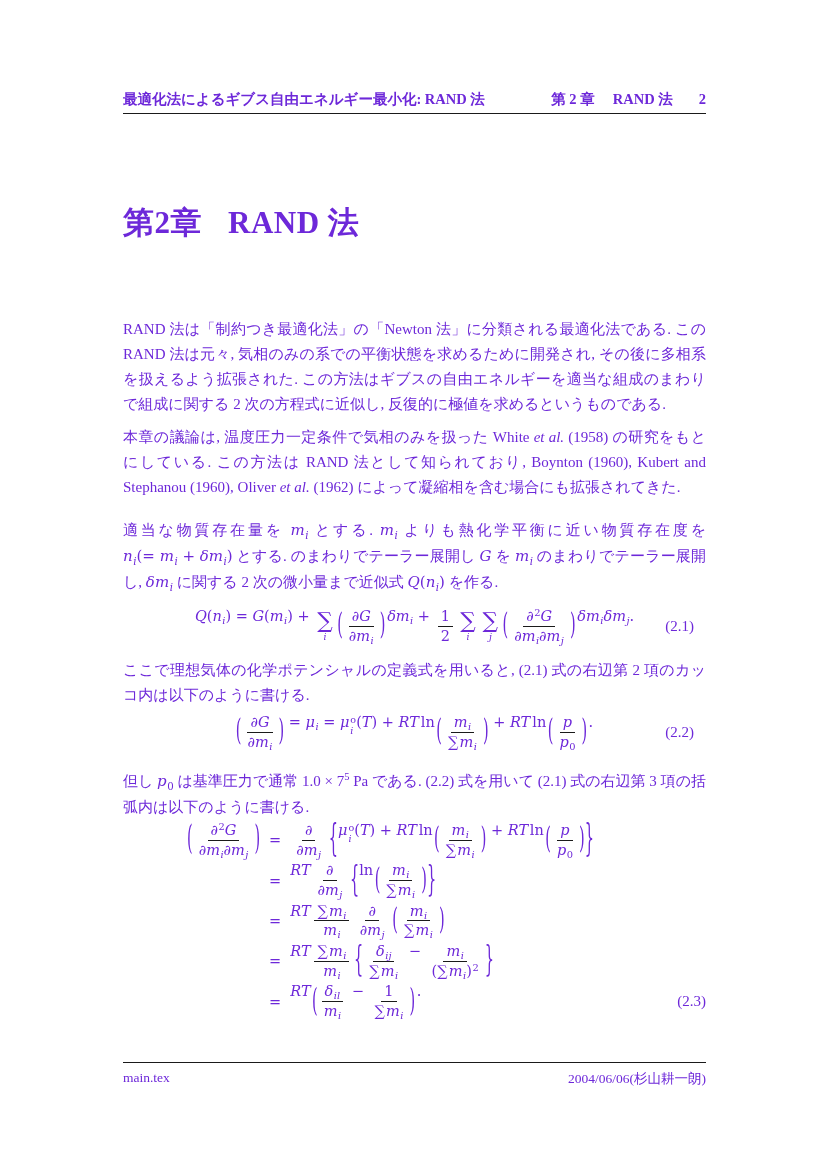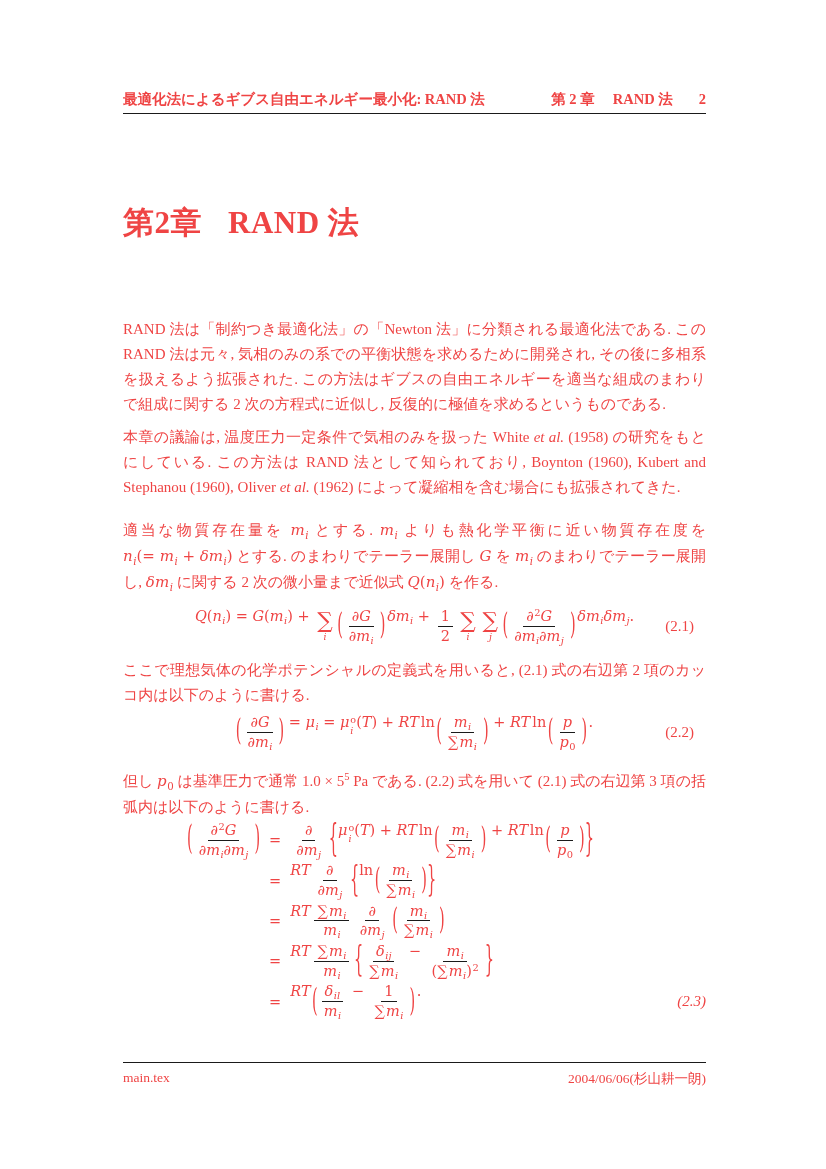--- a/index.html
+++ b/index.html
@@ -1,16 +1,16 @@
 <!DOCTYPE html>
 <html><head>
 <meta charset="utf-8">
 <style>
   html,body{margin:0;padding:0;background:#ffffff;}
-  .page{position:relative;width:826px;height:1169px;background:#fff;color:#ef4444;
+  .page{position:relative;width:826px;height:1169px;background:#fff;color:#6d28d9;
         font-family:"Liberation Serif","DejaVu Serif",serif;overflow:hidden;}
 
   
   .pagehead{position:absolute;top:91px;left:123px;right:120px;display:flex;align-items:baseline;
             font-weight:bold;font-size:14.5px;line-height:17px;border-bottom:1.5px solid #1a1a1a;padding-bottom:5px;}
   .pagehead .hleft{flex:1;}
   .pagehead .hright{display:flex;align-items:baseline;}
   .pagehead .hch{margin-right:18px;}
   .pagehead .hct{margin-right:26px;}
   .pagefoot{position:absolute;top:1062px;left:123px;right:120px;border-top:1.2px solid #1a1a1a;
@@ -54,21 +54,21 @@
   
   .eq{position:relative;display:flex;justify-content:center;align-items:center;min-height:48px;font-size:14.5px;}
   .eq.e1{margin-top:6px;}
   .eq.e2{margin-top:0;}
   .eqno{position:absolute;right:12px;top:50%;transform:translateY(-50%);font-size:15px;}
   .eqblock{position:relative;margin-top:2px;font-size:14.5px;}
   .align3{display:grid;grid-template-columns:max-content max-content max-content;row-gap:4px;margin-left:64px;align-items:center;}
   .align3 .c-l{justify-self:end;display:flex;align-items:center;}
   .align3 .c-m{padding:0 9px;justify-self:center;}
   .align3 .c-rh{justify-self:start;display:flex;align-items:center;}
-  .eqno3{position:absolute;right:0;bottom:10px;font-size:15px;font-style:italic;}
+  .eqno3{position:absolute;right:0;bottom:10px;font-size:15px;}
 </style>
 </head>
 <body>
 
 <div class="page">
 
   <div class="pagehead">
     <span class="hleft">最適化法によるギブス自由エネルギー最小化: RAND 法</span>
     <span class="hright">
       <span class="hch">第 2 章</span>
@@ -110,21 +110,21 @@
 
     <p class="body p4"><span>ここで理想気体の化学ポテンシャルの定義式を用いると, (2.1) 式の右辺第 2 項のカッコ内は以下のように書ける.</span></p>
 
     <div class="eq e2">
       <span class="eqbody math"><span class="mrow"><span class="mrow"><span class="mpar" style="--sy: 2.1;">(</span><span class="mrow"><span class="mfrac"><span class="fn"><span class="mrow"><span class="mo">∂</span><span class="mi">G</span></span></span><span class="fd"><span class="mrow"><span class="mo">∂</span><span class="mrow"><span class="mi">m</span><span class="msub"><span class="mi">i</span></span></span></span></span></span></span><span class="mpar" style="--sy: 2.1;">)</span></span><span class="mo"> = </span><span class="mrow"><span class="mi">μ</span><span class="msub"><span class="mi">i</span></span></span><span class="mo"> = </span><span class="mrow"><span class="mi">μ</span><span class="mss"><span><span class="mo">o</span></span><span><span class="mi">i</span></span></span></span><span class="mo">(</span><span class="mi">T</span><span class="mo">) + </span><span class="mi">RT</span><span class="msp" style="width: 0.14em;"></span><span class="mo">ln</span><span class="msp" style="width: 0.1em;"></span><span class="mrow"><span class="mpar" style="--sy: 2.1;">(</span><span class="mrow"><span class="mfrac"><span class="fn"><span class="mrow"><span class="mrow"><span class="mi">m</span><span class="msub"><span class="mi">i</span></span></span></span></span><span class="fd"><span class="mrow"><span class="mo">∑</span><span class="msp" style="width: 0.08em;"></span><span class="mrow"><span class="mi">m</span><span class="msub"><span class="mi">i</span></span></span></span></span></span></span><span class="mpar" style="--sy: 2.1;">)</span></span><span class="mo"> + </span><span class="mi">RT</span><span class="msp" style="width: 0.14em;"></span><span class="mo">ln</span><span class="msp" style="width: 0.1em;"></span><span class="mrow"><span class="mpar" style="--sy: 2.1;">(</span><span class="mrow"><span class="mfrac"><span class="fn"><span class="mrow"><span class="mi">p</span></span></span><span class="fd"><span class="mrow"><span class="mrow"><span class="mi">p</span><span class="msub"><span class="mo">0</span></span></span></span></span></span></span><span class="mpar" style="--sy: 2.1;">)</span></span><span class="msp" style="width: 0.1em;"></span><span class="mo">.</span></span></span>
       <span class="eqno">(2.2)</span>
     </div>
 
     <p class="body p5"><span>但し </span><span class="imath">
           <span class="mrow"><span class="mrow"><span class="mi">p</span><span class="msub"><span class="mo">0</span></span></span></span>
-        </span><span> は基準圧力で通常 1.0 × 5</span><sup class="supt">5</sup><span> Pa である. (2.2) 式を用いて (2.1) 式の右辺第 3 項の括弧内は以下のように書ける.</span></p>
+        </span><span> は基準圧力で通常 1.0 × 7</span><sup class="supt">5</sup><span> Pa である. (2.2) 式を用いて (2.1) 式の右辺第 3 項の括弧内は以下のように書ける.</span></p>
 
     <div class="eqblock">
       <div class="align3 math">
           <span class="c-l">
             <span class="mrow"><span class="mrow"><span class="mpar" style="--sy: 2.3;">(</span><span class="mrow"><span class="mfrac"><span class="fn"><span class="mrow"><span class="mrow"><span class="mo">∂</span><span class="msupS"><span class="mo">2</span></span></span><span class="mi">G</span></span></span><span class="fd"><span class="mrow"><span class="mo">∂</span><span class="mrow"><span class="mi">m</span><span class="msub"><span class="mi">i</span></span></span><span class="mo">∂</span><span class="mrow"><span class="mi">m</span><span class="msub"><span class="mi">j</span></span></span></span></span></span></span><span class="mpar" style="--sy: 2.3;">)</span></span></span>
           </span>
           <span class="c-m mo">=</span>
           <span class="c-rh">
             <span class="mrow"><span class="mfrac"><span class="fn"><span class="mrow"><span class="mo">∂</span></span></span><span class="fd"><span class="mrow"><span class="mo">∂</span><span class="mrow"><span class="mi">m</span><span class="msub"><span class="mi">j</span></span></span></span></span></span><span class="msp" style="width: 0.12em;"></span><span class="mrow"><span class="mpar" style="--sy: 2.6;">{</span><span class="mrow"><span class="mrow"><span class="mi">μ</span><span class="mss"><span><span class="mo">o</span></span><span><span class="mi">i</span></span></span></span><span class="mo">(</span><span class="mi">T</span><span class="mo">) + </span><span class="mi">RT</span><span class="msp" style="width: 0.12em;"></span><span class="mo">ln</span><span class="msp" style="width: 0.1em;"></span><span class="mrow"><span class="mpar" style="--sy: 2.1;">(</span><span class="mrow"><span class="mfrac"><span class="fn"><span class="mrow"><span class="mrow"><span class="mi">m</span><span class="msub"><span class="mi">i</span></span></span></span></span><span class="fd"><span class="mrow"><span class="mo">∑</span><span class="msp" style="width: 0.08em;"></span><span class="mrow"><span class="mi">m</span><span class="msub"><span class="mi">i</span></span></span></span></span></span></span><span class="mpar" style="--sy: 2.1;">)</span></span><span class="mo"> + </span><span class="mi">RT</span><span class="msp" style="width: 0.12em;"></span><span class="mo">ln</span><span class="msp" style="width: 0.1em;"></span><span class="mrow"><span class="mpar" style="--sy: 2.1;">(</span><span class="mrow"><span class="mfrac"><span class="fn"><span class="mrow"><span class="mi">p</span></span></span><span class="fd"><span class="mrow"><span class="mrow"><span class="mi">p</span><span class="msub"><span class="mo">0</span></span></span></span></span></span></span><span class="mpar" style="--sy: 2.1;">)</span></span></span><span class="mpar" style="--sy: 2.6;">}</span></span></span>
           </span>

